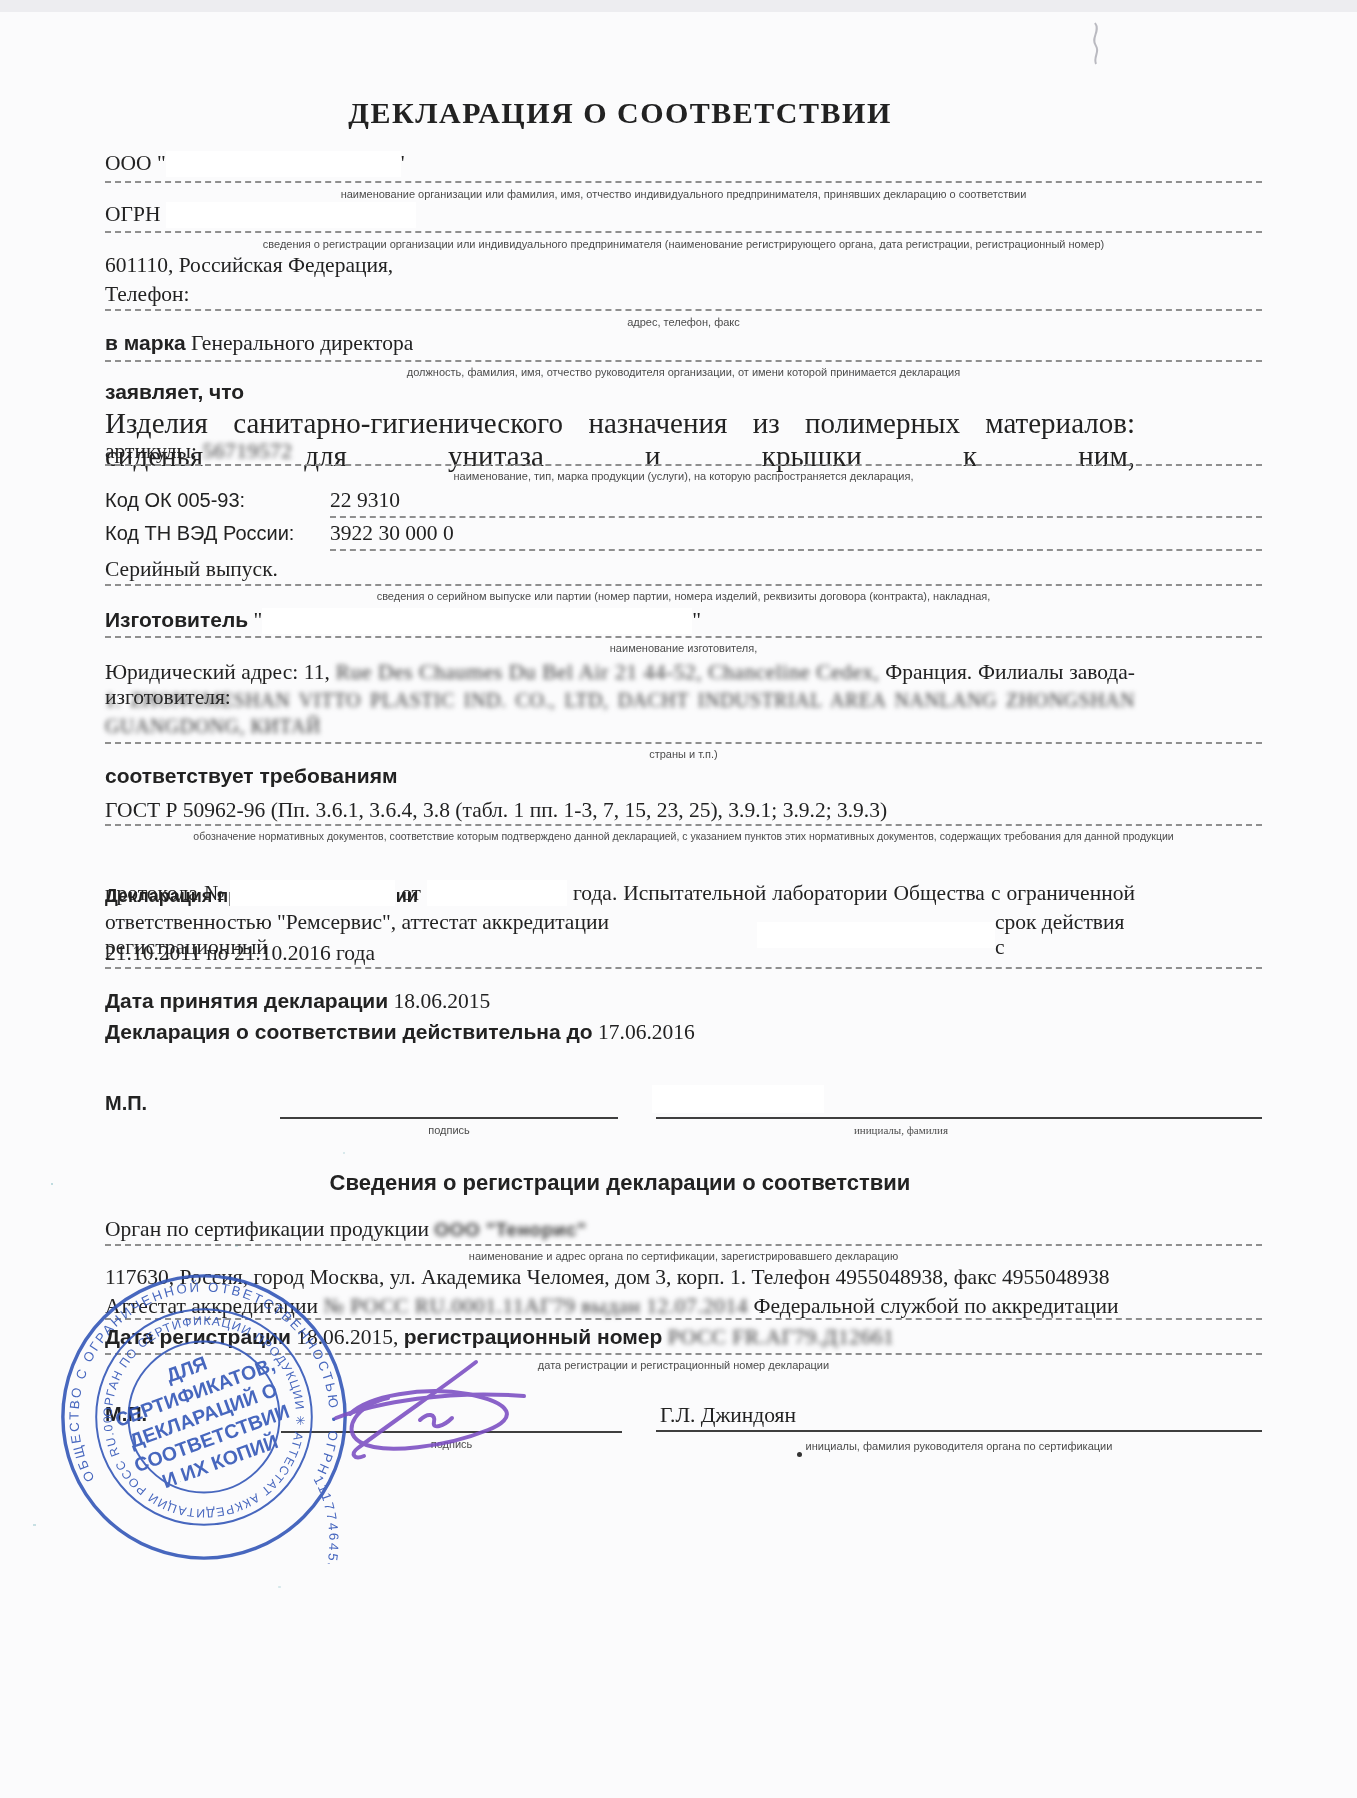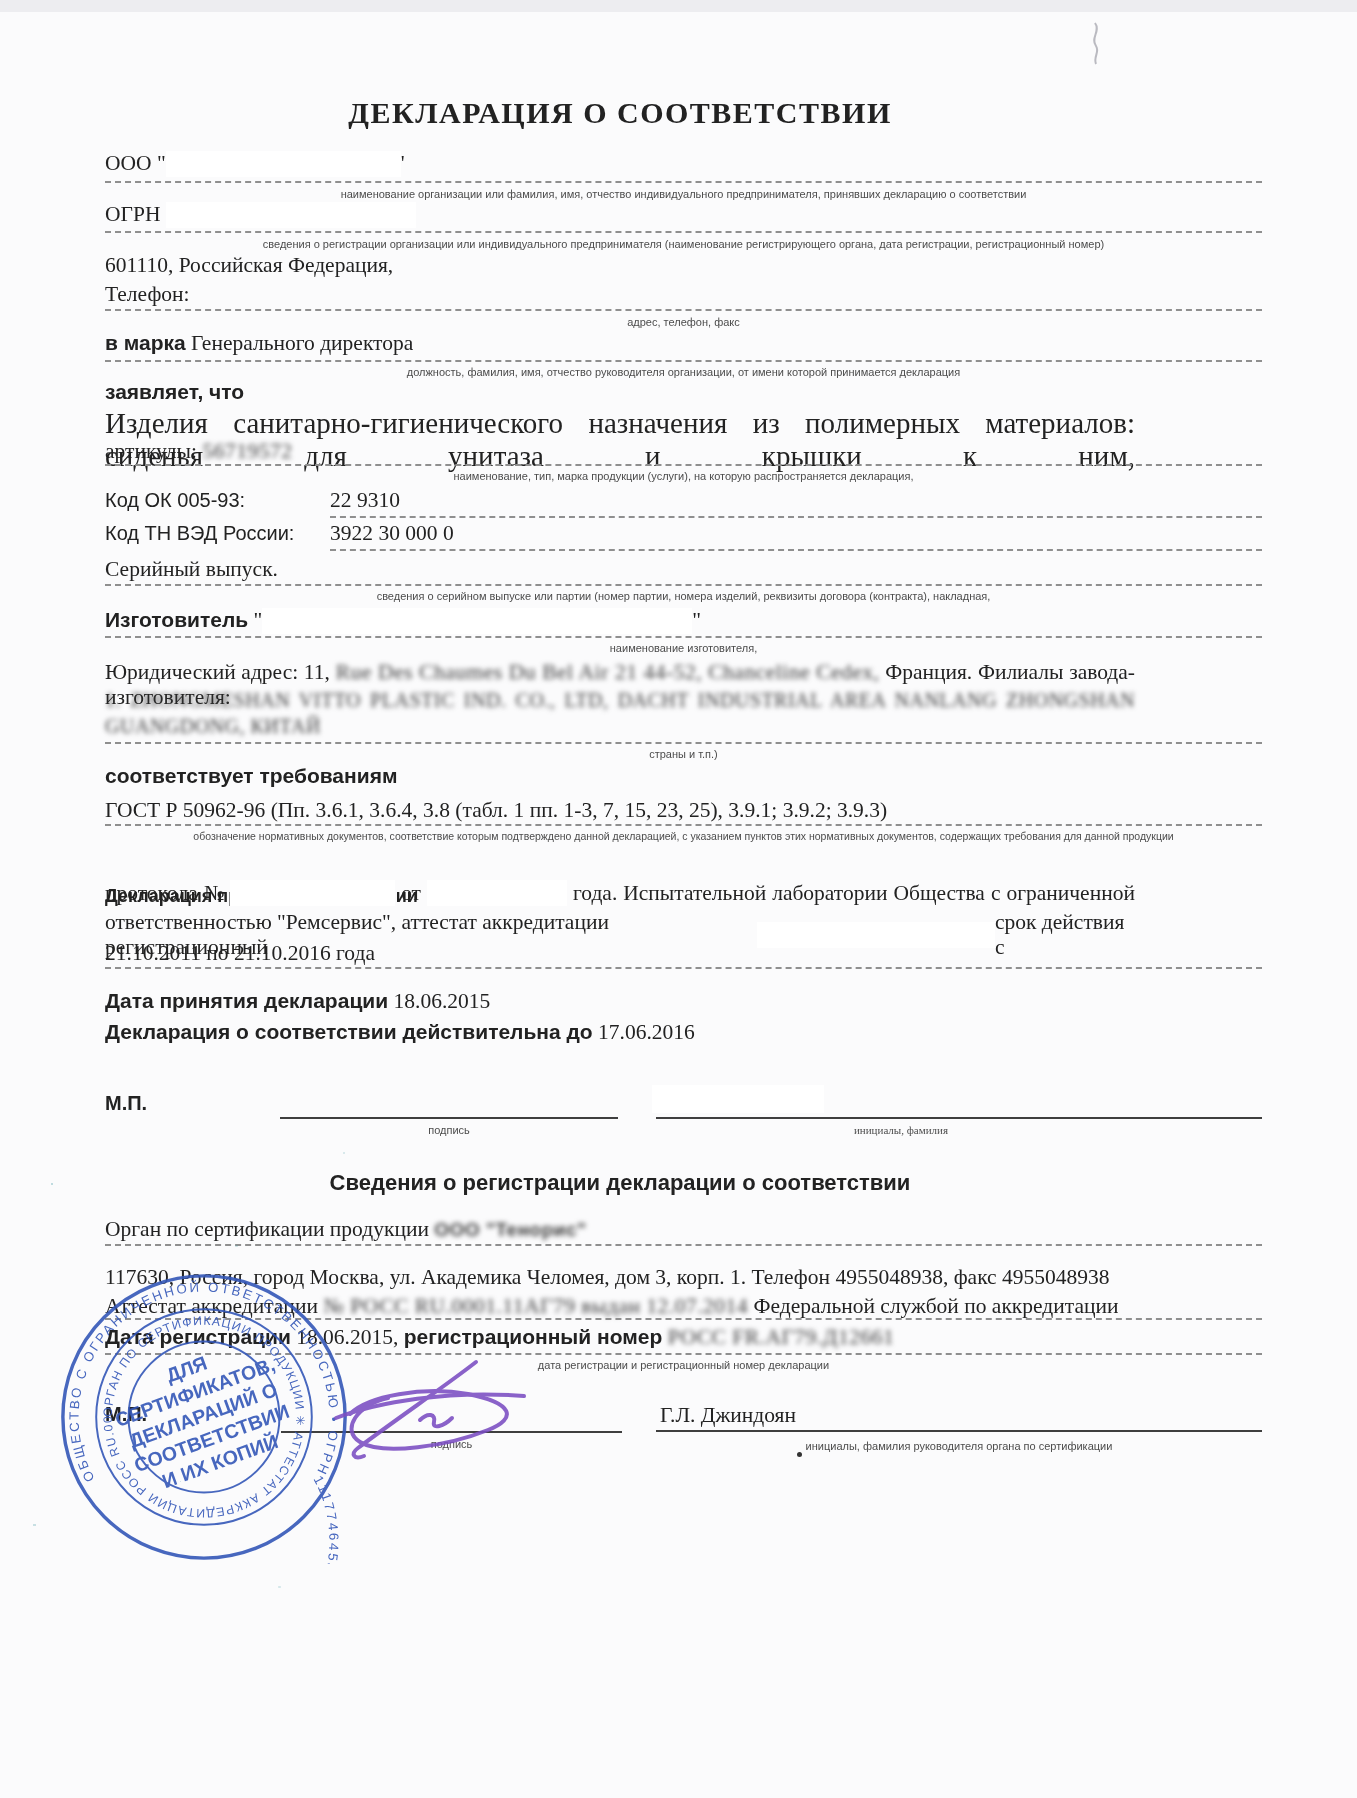--- a/index.html
+++ b/index.html
@@ -160,20 +160,21 @@
   <div class="abs caption" style="left:280px;top:1124px;width:338px;">подпись</div>
   <div class="abs caption" style="left:656px;top:1124px;width:490px;font-family:Liberation Serif, serif;">инициалы, фамилия</div>
 
   <div class="abs h2 sans" style="top:1170px;">Сведения о регистрации декларации о соответствии</div>
 
   <div class="abs t22 serif" style="left:105px;top:1216px;">
     <span>Орган по сертификации продукции</span>
     <span class="redact sans b" style="font-size:19px;">ООО "Тенорис"</span>
   </div>
   <div class="abs dash dash-full" style="top:1244px;"></div>
+  <div class="abs caption cap-full" style="top:1250px;">наименование и адрес органа по сертификации, зарегистрировавшего декларацию</div>
 
   <div class="abs t22 serif" style="left:105px;top:1264px;">117630, Россия, город Москва, ул. Академика Челомея, дом 3, корп. 1. Телефон 4955048938, факс 4955048938</div>
 
   <div class="abs t22 serif" style="left:105px;top:1293px;">
     <span>Аттестат аккредитации</span>
     <span class="redact">№ РОСС RU.0001.11АГ79 выдан 12.07.2014</span>
     <span>Федеральной службой по аккредитации</span>
   </div>
   <div class="abs dash dash-full" style="top:1318px;"></div>
 

